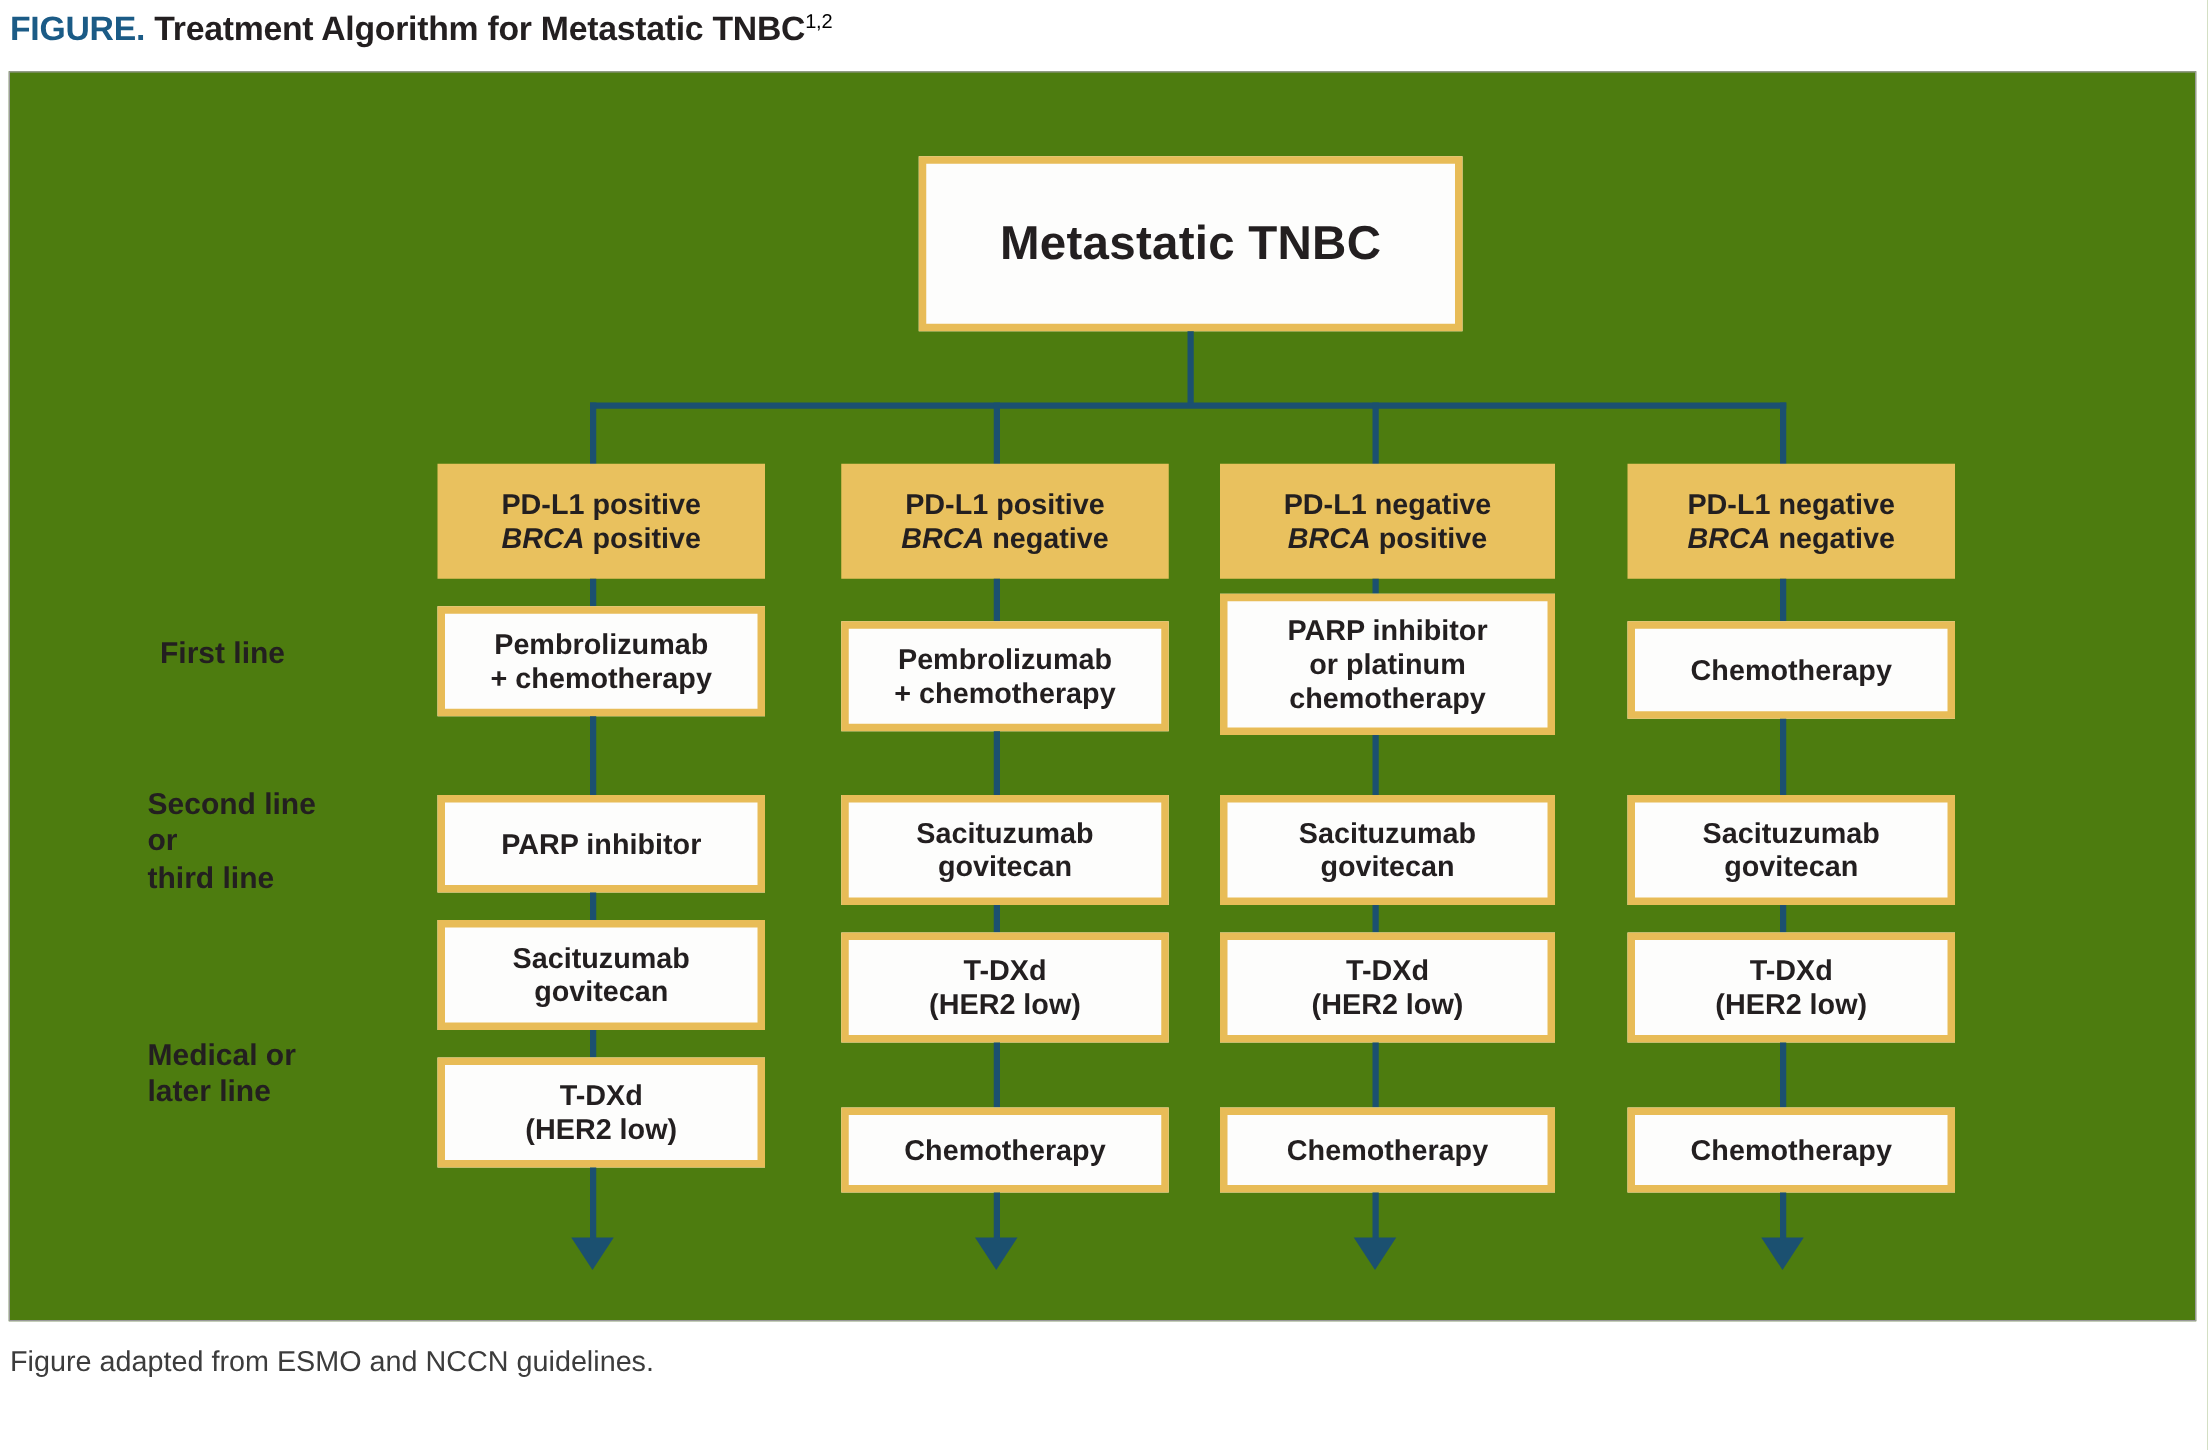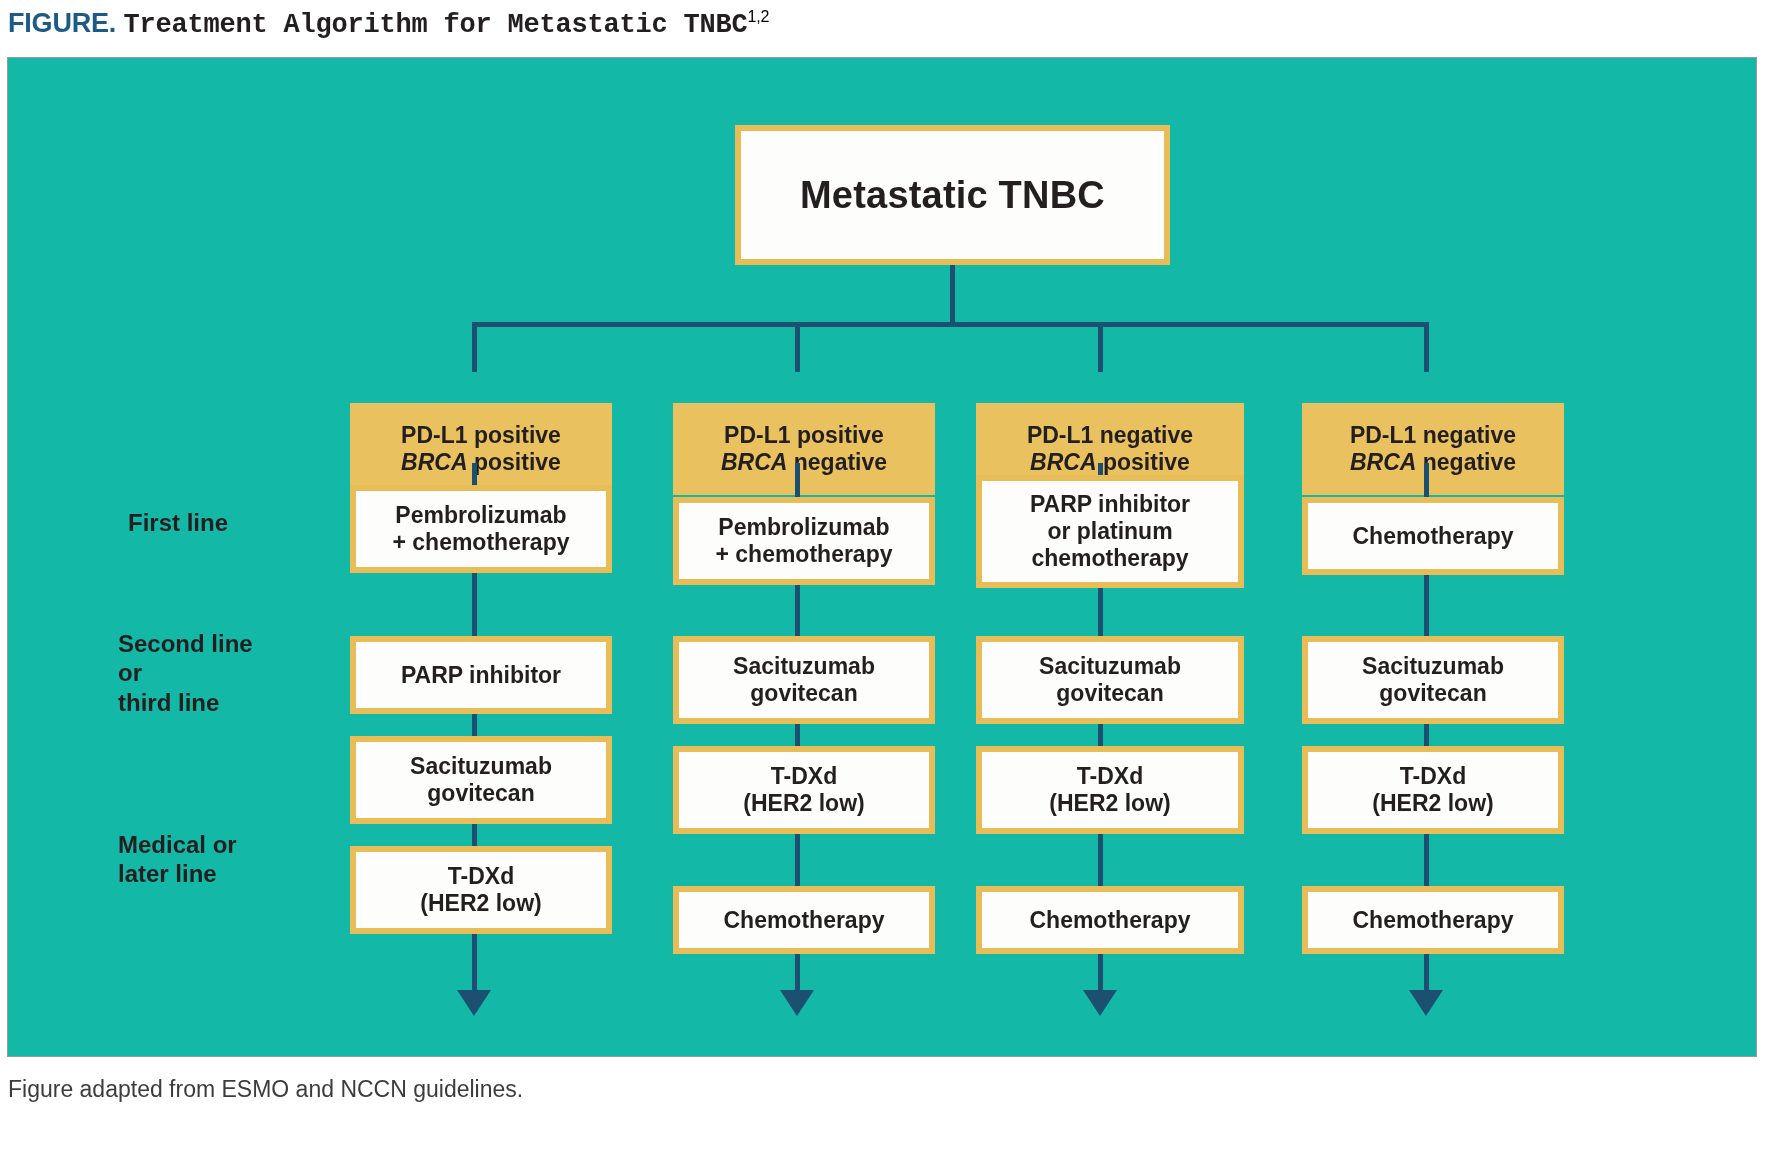--- a/index.html
+++ b/index.html
@@ -25,38 +25,37 @@
     letter-spacing: -0.2px;
     white-space: nowrap;
   }
   .fig-title .kicker {
     color: #1b5b86;
     font-weight: bold;
   }
   .fig-title .maintitle {
     color: #231f20;
     font-weight: bold;
-    font-family: Liberation Mono, monospace;
   }
   .fig-title sup {
     font-size: 16px;
     vertical-align: super;
     font-weight: normal;
   }
 
   
   .frame {
     position: absolute;
     left: 7px;
     top: 57px;
     width: 1750px;
     height: 1000px;
     border: 1px solid #9a9a9a;
     box-sizing: border-box;
-    background: #14b8a6;
+    background: #4d7c0f;
   }
 
   
   .canvas {
     position: absolute;
     left: 0;
     top: 0;
     width: 1750px;
     height: 1000px;
   }
@@ -78,21 +77,20 @@
     font-size: 38px;
     font-weight: bold;
     letter-spacing: 0.2px;
   }
   .header-box {
     background: #e9c15e;
     border: none;
     font-size: 23px;
     font-weight: bold;
     color: #231f20;
-    margin-top: 32px;
   }
   .header-box em {
     font-style: italic;
     font-weight: bold;
   }
   .node-box {
     border: 6px solid #e8bc57;
     background: #fdfdfc;
     font-size: 23px;
     font-weight: bold;

